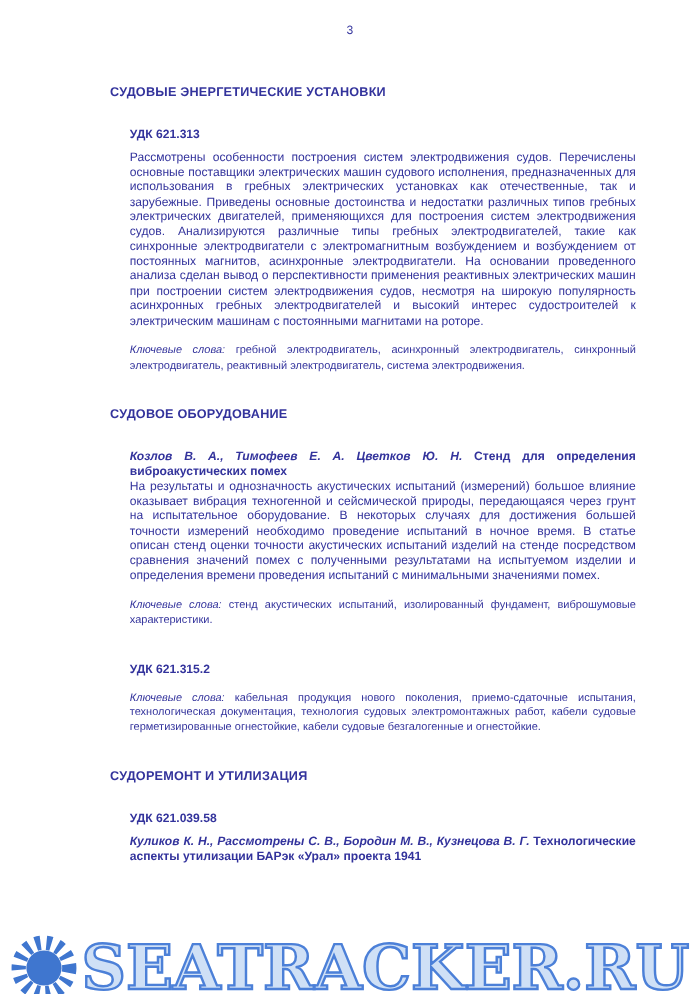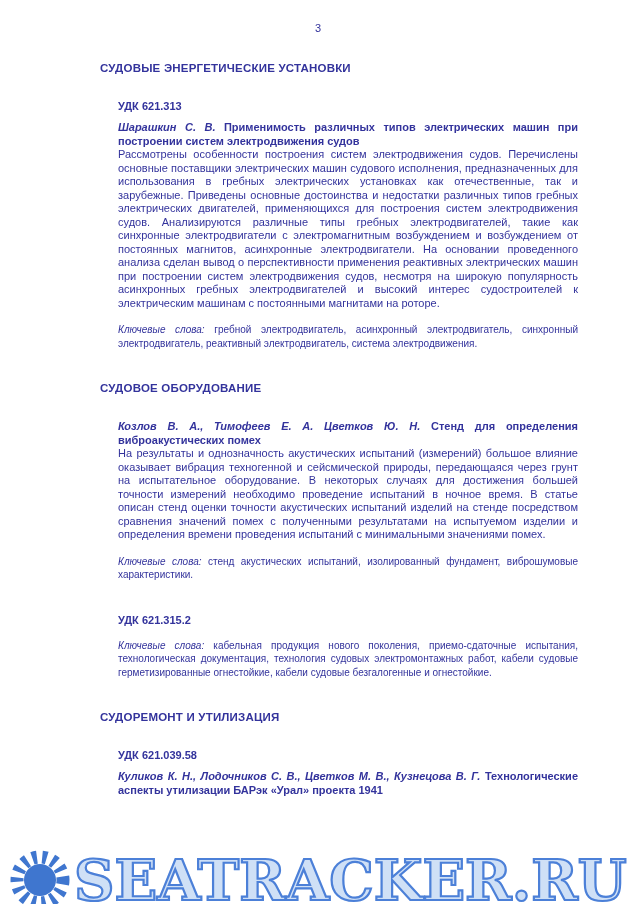--- a/index.html
+++ b/index.html
@@ -19,22 +19,23 @@
     text-align: center;
     font-size: 11px;
   }
   .content {
     padding: 18px 58px 0 100px;
   }
   .section-heading {
     font-size: 11.5px;
     font-weight: bold;
     letter-spacing: 0.2px;
+    margin-top: 26px;
   }
-  .section-heading:first-child { margin-top: 10px; }
+  .section-heading:first-child { }
   .entry {
     margin-left: 18px;
     margin-top: 26px;
     margin-bottom: 32px;
   }
   .udk {
     font-size: 11px;
     font-weight: bold;
     margin-bottom: 9px;
   }
@@ -85,24 +86,20 @@
 
 <div class="page">
 
   <div class="page-number">3</div>
 
   <div class="content">
 
     <h2 class="section-heading">СУДОВЫЕ ЭНЕРГЕТИЧЕСКИЕ УСТАНОВКИ</h2>
     <div class="entry">
       <p class="udk">УДК 621.313</p>
-      <p class="title-line">
-        <span class="authors">Шарашкин С. В.</span>
-        <span class="etitle">Применимость различных типов электрических машин при построении систем электродвижения судов</span>
-      </p>
       <p class="abstract">Рассмотрены особенности построения систем электродвижения судов. Перечислены основные поставщики электрических машин судового исполнения, предназначенных для использования в гребных электрических установках как отечественные, так и зарубежные. Приведены основные достоинства и недостатки различных типов гребных электрических двигателей, применяющихся для построения систем электродвижения судов. Анализируются различные типы гребных электродвигателей, такие как синхронные электродвигатели с электромагнитным возбуждением и возбуждением от постоянных магнитов, асинхронные электродвигатели. На основании проведенного анализа сделан вывод о перспективности применения реактивных электрических машин при построении систем электродвижения судов, несмотря на широкую популярность асинхронных гребных электродвигателей и высокий интерес судостроителей к электрическим машинам с постоянными магнитами на роторе.</p>
       <p class="keywords">
         <span class="kw-label">Ключевые слова:</span>
         <span class="kw-text">гребной электродвигатель, асинхронный электродвигатель, синхронный электродвигатель, реактивный электродвигатель, система электродвижения.</span>
       </p>
     </div>
 
     <h2 class="section-heading">СУДОВОЕ ОБОРУДОВАНИЕ</h2>
     <div class="entry">
       <p class="title-line">
@@ -121,21 +118,21 @@
       <p class="keywords">
         <span class="kw-label">Ключевые слова:</span>
         <span class="kw-text">кабельная продукция нового поколения, приемо-сдаточные испытания, технологическая документация, технология судовых электромонтажных работ, кабели судовые герметизированные огнестойкие, кабели судовые безгалогенные и огнестойкие.</span>
       </p>
     </div>
 
     <h2 class="section-heading">СУДОРЕМОНТ И УТИЛИЗАЦИЯ</h2>
     <div class="entry">
       <p class="udk">УДК 621.039.58</p>
       <p class="title-line">
-        <span class="authors">Куликов К. Н., Лодочников С. В., Цветков М. В., Кузнецова В. Г.</span>
+        <span class="authors">Куликов К. Н., Рассмотрены С. В., Бородин М. В., Кузнецова В. Г.</span>
         <span class="etitle">Технологические аспекты утилизации БАРэк «Урал» проекта 1941</span>
       </p>
     </div>
 
   </div>
 
   <div class="watermark">
     <svg class="wm-icon" width="64" height="64" viewBox="0 0 64 64" aria-hidden="true">
       <circle cx="32" cy="32" r="16" fill="#3f76cf"></circle>
       <circle cx="32" cy="32" r="23" fill="none" stroke="#3f76cf" stroke-width="13" stroke-dasharray="4.5 5.5"></circle>

